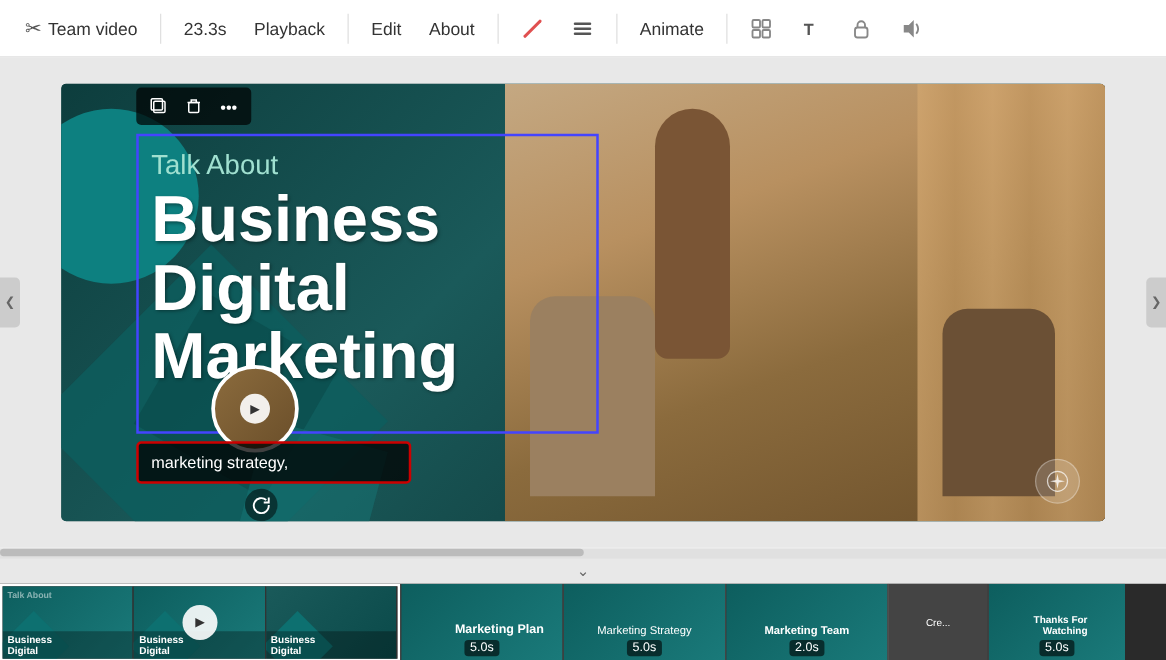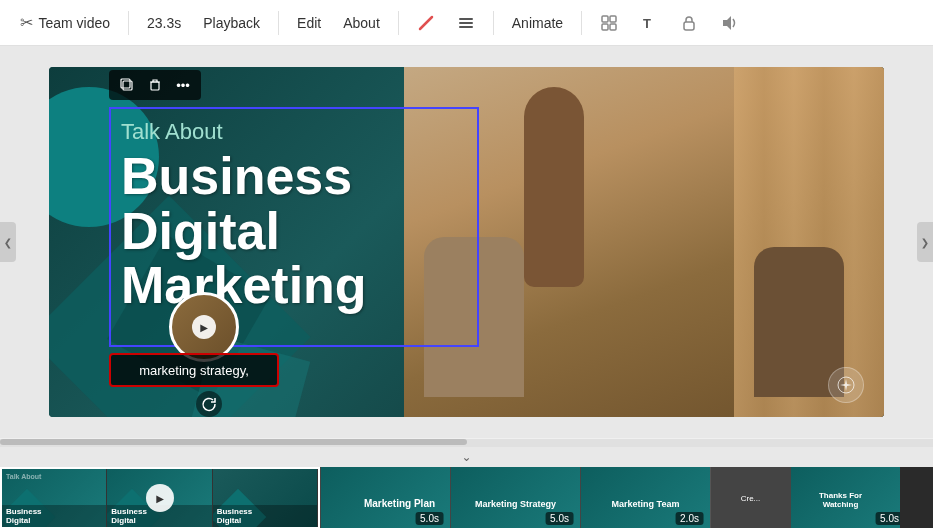--- a/index.html
+++ b/index.html
@@ -285,27 +285,26 @@
       justify-content: center;
       font-size: 10px;
       color: #333;
     }
 
     
     .caption-box {
       position: absolute;
       left: 60px;
       bottom: 30px;
-      width: 170px;
+      width: 220px;
       background: rgba(0,0,0,0.75);
       border: 2px solid #cc0000;
       border-radius: 4px;
       padding: 6px 10px;
       z-index: 6;
-      text-align: center;
     }
     .caption-text {
       color: #fff;
       font-size: 13px;
     }
 
     
     .rotate-handle {
       position: absolute;
       left: 147px;
@@ -430,21 +429,20 @@
       position: absolute;
       bottom: 4px;
       left: 50%;
       transform: translateX(-50%);
       background: rgba(0,0,0,0.6);
       color: #fff;
       font-size: 10px;
       padding: 1px 5px;
       border-radius: 3px;
       white-space: nowrap;
-      margin-left: 44px;
     }
 
     .filmstrip-play {
       position: absolute;
       top: 50%;
       left: 50%;
       transform: translate(-50%,-50%);
       width: 28px;
       height: 28px;
       background: rgba(255,255,255,0.9);
@@ -713,21 +711,21 @@
       <div style="position:absolute; bottom:20px; left:0; right:0; text-align:center;padding-left:28px;">
         <div style="color:white; font-size:10px; font-weight:700;">Marketing Plan</div>
       </div>
       <div class="duration-badge">5.0s</div>
     </div>
   </div>
 
   <div class="filmstrip-item item-normal" style="background: linear-gradient(135deg, #0d5e5e, #1a7a7a); border-left:1px solid #444;">
     <div class="thumb-bg slide-teal" style="background:transparent;">
       <div style="position:absolute; bottom:20px; left:0; right:0; text-align:center;">
-        <div style="color:white; font-size:9px; font-weight:700;">Marketing Strategy</div>
+        <div style="color:white; font-size:9px; font-weight:400;">Marketing Strategy</div>
       </div>
       <div class="duration-badge">5.0s</div>
     </div>
   </div>
 
   <div class="filmstrip-item item-normal" style="background: linear-gradient(135deg, #0d5e5e, #1a7a7a); border-left:1px solid #444;">
     <div class="thumb-bg slide-teal" style="background:transparent;">
       <div style="position:absolute; bottom:20px; left:0; right:0; text-align:center;">
         <div style="color:white; font-size:9px; font-weight:700;margin-top:46px;">Marketing Team</div>
       </div>
@@ -736,20 +734,20 @@
   </div>
 
   <div class="filmstrip-item item-small" style="background: #444; border-left:1px solid #555;">
     <div class="thumb-bg" style="background:#444;">
       <div style="color:white; font-size:8px;">Cre...</div>
     </div>
   </div>
 
   <div class="filmstrip-item" style="width:110px; background: linear-gradient(135deg, #0d5e5e, #1a7a7a); border-left:1px solid #444;">
     <div class="thumb-bg slide-teal" style="background:transparent;">
-      <div style="position:absolute; bottom:20px; left:0; right:10px; text-align:center; padding:0 20px;">
+      <div style="position:absolute; bottom:20px; left:0; right:10px; text-align:right; padding:0 20px;">
         <div style="color:white; font-size:8px; font-weight:700;">Thanks For Watching</div>
       </div>
       <div class="duration-badge">5.0s</div>
     </div>
   </div>
 
 </div>
 
 </body></html>

